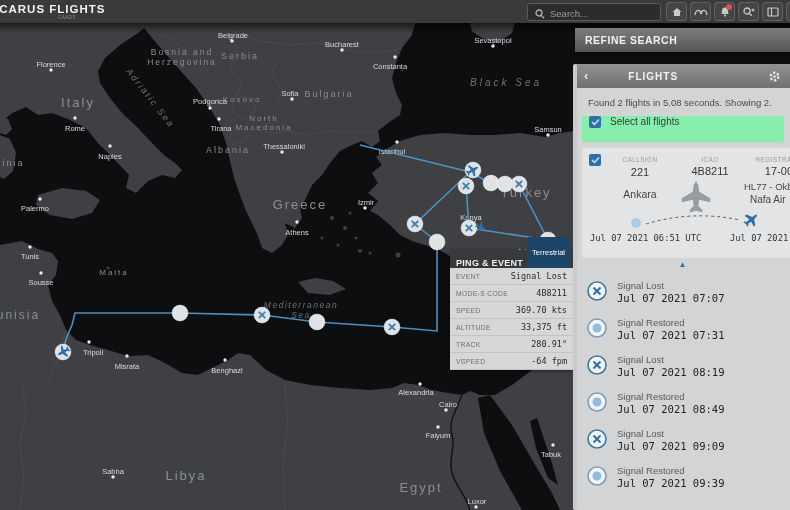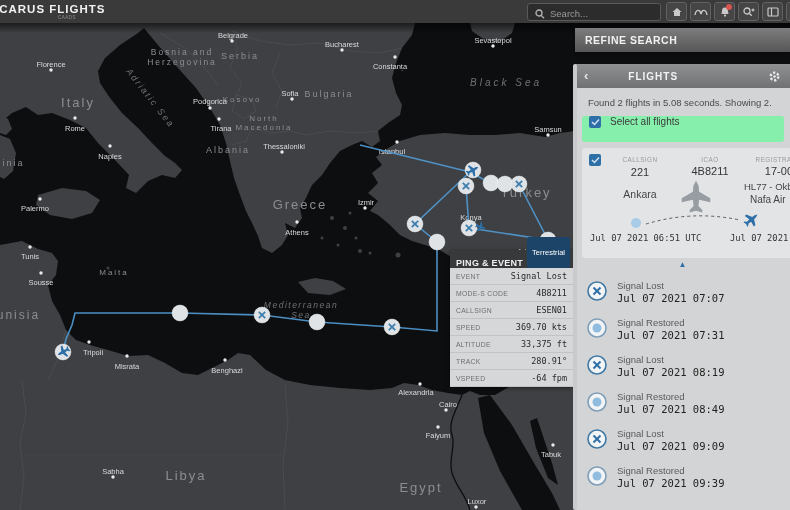--- a/index.html
+++ b/index.html
@@ -327,24 +327,20 @@
   <div id="tooltip-body">
       <div class="tt-row">
         <span class="tt-label">EVENT</span>
         <span class="tt-value">Signal Lost</span>
       </div>
       <div class="tt-row">
         <span class="tt-label">MODE-S CODE</span>
         <span class="tt-value">4B8211</span>
       </div>
       <div class="tt-row">
-        <span class="tt-label">CALLSIGN</span>
-        <span class="tt-value">ESEN01</span>
-      </div>
-      <div class="tt-row">
         <span class="tt-label">SPEED</span>
         <span class="tt-value">369.70 kts</span>
       </div>
       <div class="tt-row">
         <span class="tt-label">ALTITUDE</span>
         <span class="tt-value">33,375 ft</span>
       </div>
       <div class="tt-row">
         <span class="tt-label">TRACK</span>
         <span class="tt-value">280.91°</span>

